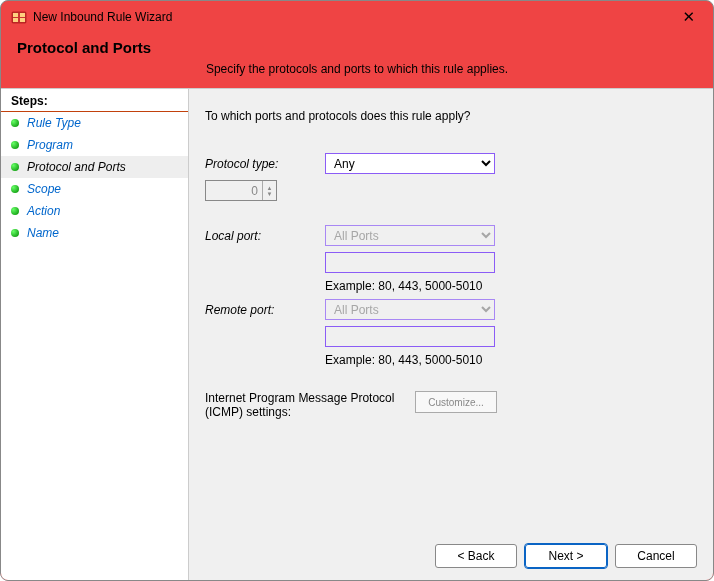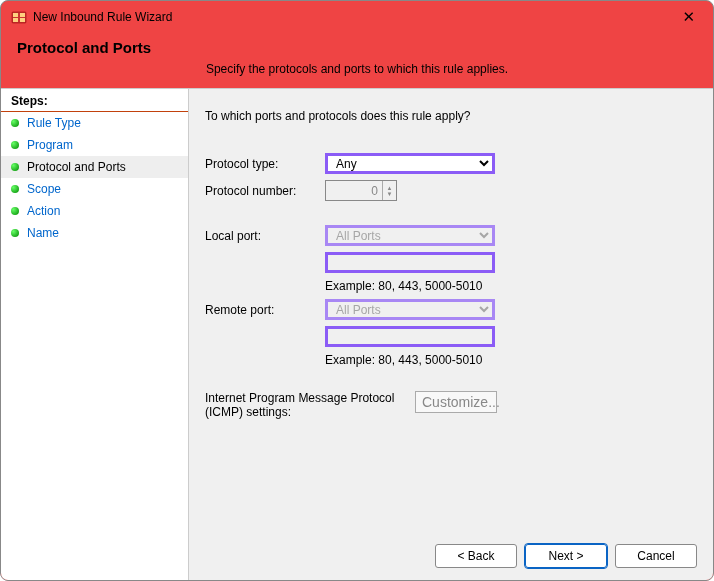--- a/index.html
+++ b/index.html
@@ -44,20 +44,21 @@
   .sidebar .steps-label {
     font-weight: bold;
     padding: 3px 10px 3px 10px;
     border-bottom: 1px solid #c2410c;
   }
   .sidebar .step {
     display: flex; align-items: center;
     padding: 4px 8px 4px 10px;
     color: #0066cc;
     cursor: default;
+    font-style: italic;
   }
   .sidebar .step.current {
     background: #eee;
     color: #000;
   }
   .sidebar .bullet {
     width: 8px; height: 8px; border-radius: 50%;
     background: radial-gradient(circle at 30% 30%, #6f6, #080);
     margin-right: 8px;
     flex-shrink: 0;
@@ -69,26 +70,26 @@
     padding: 20px 24px 0 16px;
     font-size: 12px;
     color: #000;
   }
   .question { margin-bottom: 30px; }
   .form-row {
     display: flex; align-items: center;
     margin-bottom: 6px;
   }
   .form-row.spaced { margin-top: 24px; }
-  .form-label { width: 120px; flex-shrink:0; }
+  .form-label { width: 120px; flex-shrink:0;font-style:italic; }
   .form-field { width: 170px; }
   select.form-field, input.form-field {
     width: 170px; height: 21px;
     font-size: 12px;
-    border: 3px solid #8b5cf6;
+    border: 1px solid #8b5cf6;
     background: #fff;
     padding: 0 4px;
   }
   select.form-field:disabled, input.form-field:disabled {
     background: #f0f0f0;
     color: #888;
   }
   .spinner {
     width: 72px; height: 21px;
     display: inline-flex;
@@ -113,21 +114,21 @@
     margin-left: 120px;
     margin-top: 2px; margin-bottom: 6px;
   }
   .icmp-row {
     display: flex; align-items: flex-start;
     margin-top: 24px;
   }
   .icmp-label { width: 210px; }
   .btn-small {
     height: 22px; width: 82px;
-    font-size: 14px;
+    font-size: 10px;
     border: 1px solid #aaa;
     background: #f8f8f8;
     color: #888;
   }
   .footer {
     position: absolute;
     bottom: 12px; right: 16px;
     display: flex; gap: 8px;
   }
   .footer button {
@@ -198,21 +199,20 @@
       <div class="question">To which ports and protocols does this rule apply?</div>
 
       <div class="form-row">
         <span class="form-label">Protocol type:</span>
         <select class="form-field">
           <option>Any</option>
         </select>
       </div>
 
       <div class="form-row">
-        <span class="form-label">Protocol number:</span>
         <span class="spinner">
           <input disabled="" value="0" style="">
           <span class="arrows">▲<br>▼</span>
         </span>
       </div>
 
       <div class="form-row spaced">
         <span class="form-label">Local port:</span>
         <select class="form-field" disabled="">
           <option>All Ports</option>

